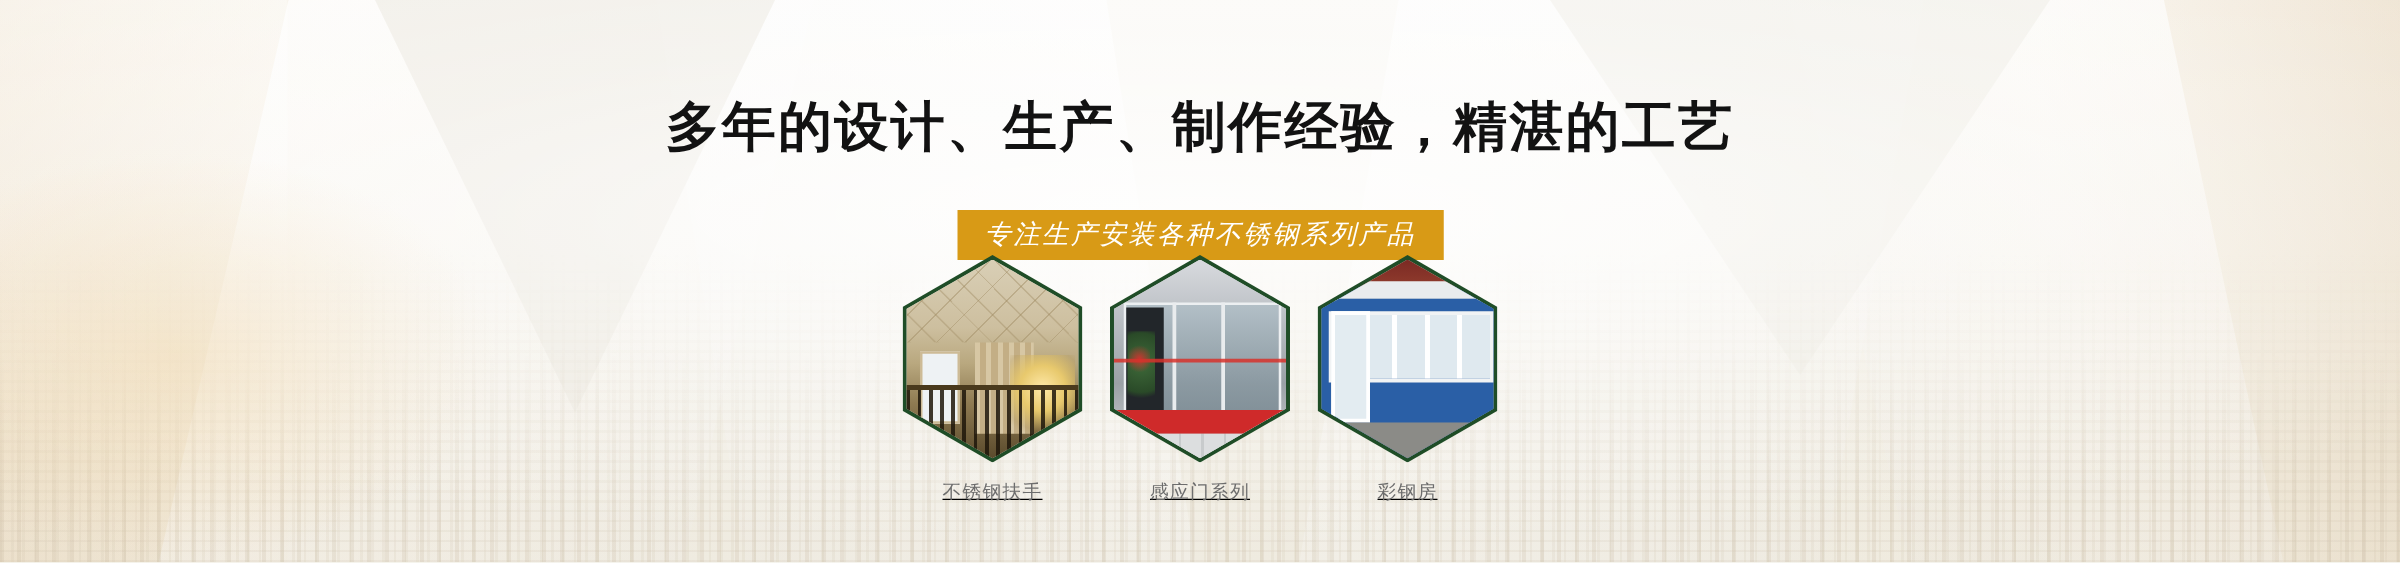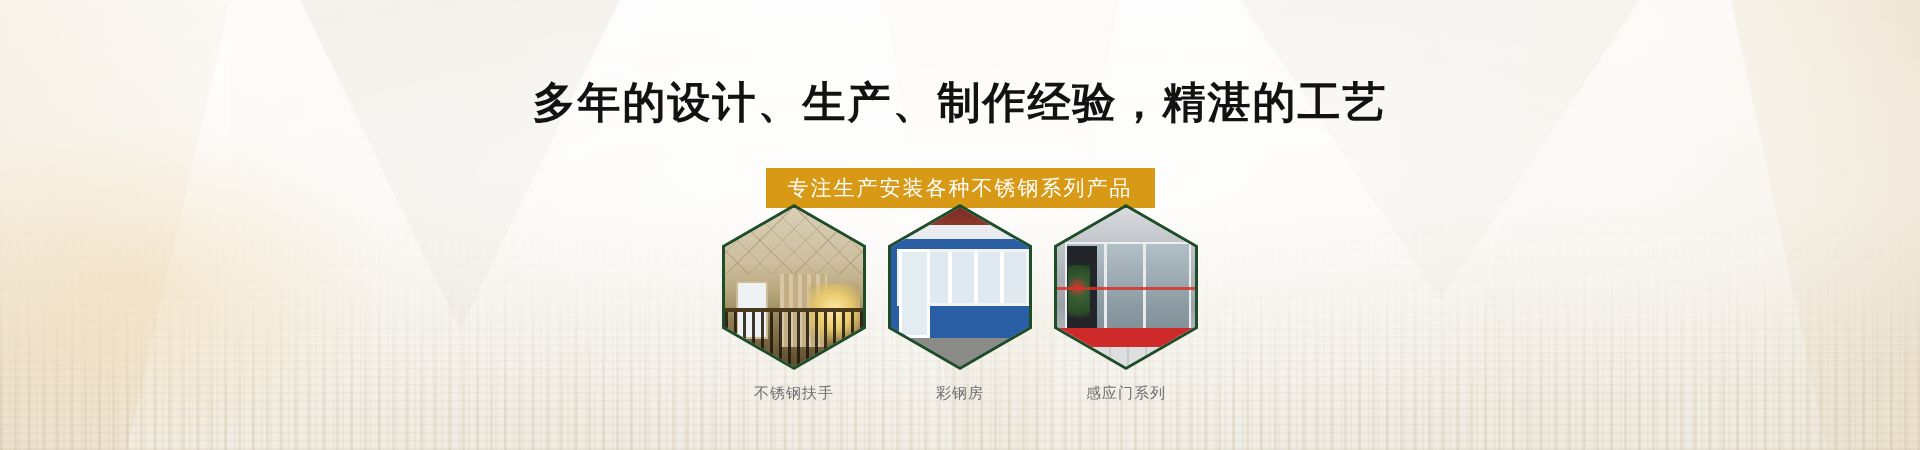--- a/index.html
+++ b/index.html
@@ -77,26 +77,26 @@
   .content{position:absolute;inset:0;}
   .headline{
     position:absolute;left:0;right:0;top:78px;text-align:center;
     font-size:43px;line-height:48px;font-weight:bold;color:#121212;
     letter-spacing:2px;white-space:nowrap;
   }
   .subtitle-wrap{position:absolute;left:0;right:0;top:168px;text-align:center;}
   .subtitle{
     display:inline-block;background:#d89a16;color:#ffffff;
     font-size:21px;line-height:21px;letter-spacing:2px;
-    padding:9px 22px 10px 22px;white-space:nowrap;
+    padding:9px 22px 10px 22px;white-space:nowrap;font-style:italic;
   }
 
   .hexrow{position:absolute;left:0;right:0;top:204px;
     display:flex;justify-content:center;align-items:flex-start;gap:22px;}
-  .hexcell{width:144px;display:flex;flex-direction:column;align-items:center;}
+  .hexcell{width:144px;display:flex;flex-direction:column;align-items:center;text-decoration:underline;}
   .hexouter{
     width:144px;height:166px;
     -webkit-clip-path:polygon(50% 0%,100% 25%,100% 75%,50% 100%,0% 75%,0% 25%);
     clip-path:polygon(50% 0%,100% 25%,100% 75%,50% 100%,0% 75%,0% 25%);
     background:#1f4d27;display:flex;align-items:center;justify-content:center;
   }
   .hexinner{
     width:138px;height:159px;
     -webkit-clip-path:polygon(50% 0%,100% 25%,100% 75%,50% 100%,0% 75%,0% 25%);
     clip-path:polygon(50% 0%,100% 25%,100% 75%,50% 100%,0% 75%,0% 25%);
@@ -199,35 +199,20 @@
             <div class="ph p1">
               <div class="ceil"></div>
                 <div class="win"></div>
                 <div class="curt"></div>
               <div class="chand"></div>
                 <div class="rail"></div>
             </div>
           </div>
         </div>
         <div class="hexlabel">不锈钢扶手</div>
-      </div>
-
-      <div class="hexcell">
-        <div class="hexouter">
-          <div class="hexinner">
-            <div class="ph p2">
-              <div class="roof"></div>
-                <div class="body"></div>
-              <div class="winrow"></div>
-                <div class="door"></div>
-                <div class="ground"></div>
-            </div>
-          </div>
-        </div>
-        <div class="hexlabel">彩钢房</div>
       </div>
 
       <div class="hexcell">
         <div class="hexouter">
           <div class="hexinner">
             <div class="ph p3">
               <div class="glass"></div>
                 <div class="mull m1"></div>
                 <div class="mull m2"></div>
               <div class="dark"></div>
@@ -235,16 +220,31 @@
                 <div class="flower"></div>
               <div class="redline"></div>
                 <div class="carpet"></div>
                 <div class="floor"></div>
             </div>
           </div>
         </div>
         <div class="hexlabel">感应门系列</div>
       </div>
 
+      <div class="hexcell">
+        <div class="hexouter">
+          <div class="hexinner">
+            <div class="ph p2">
+              <div class="roof"></div>
+                <div class="body"></div>
+              <div class="winrow"></div>
+                <div class="door"></div>
+                <div class="ground"></div>
+            </div>
+          </div>
+        </div>
+        <div class="hexlabel">彩钢房</div>
+      </div>
+
 
     </div>
   </div>
 </div>
 
 </body></html>

